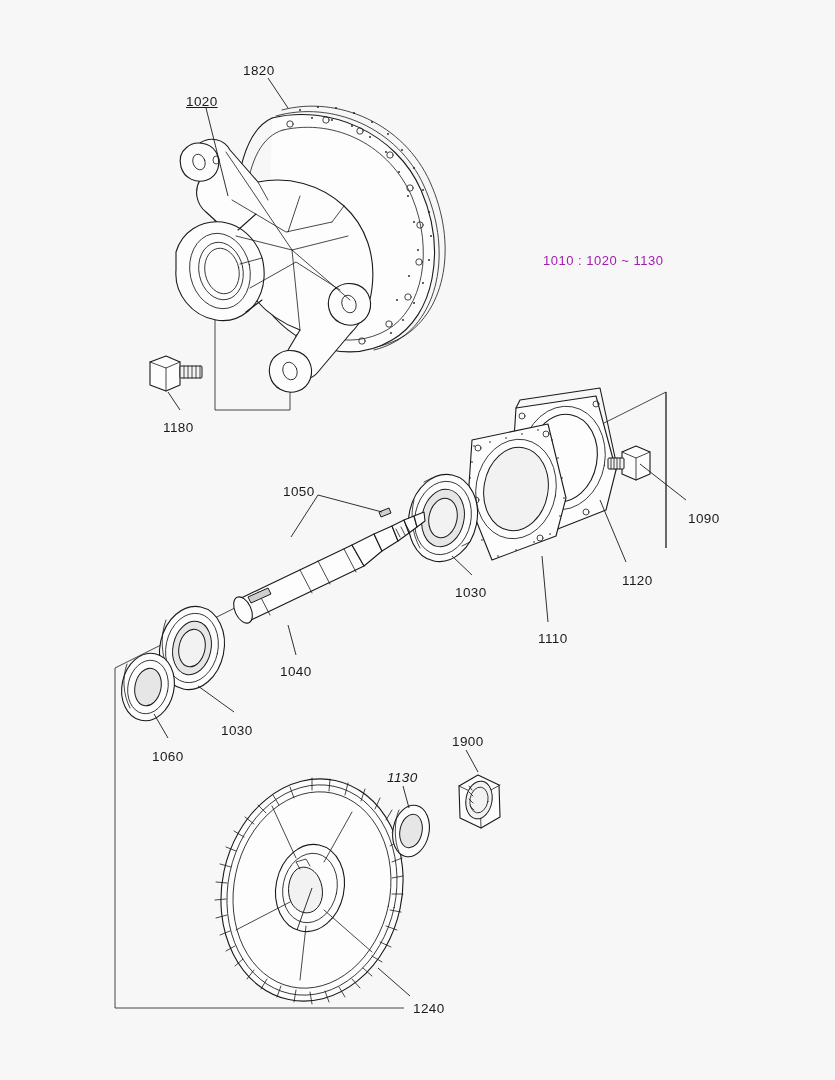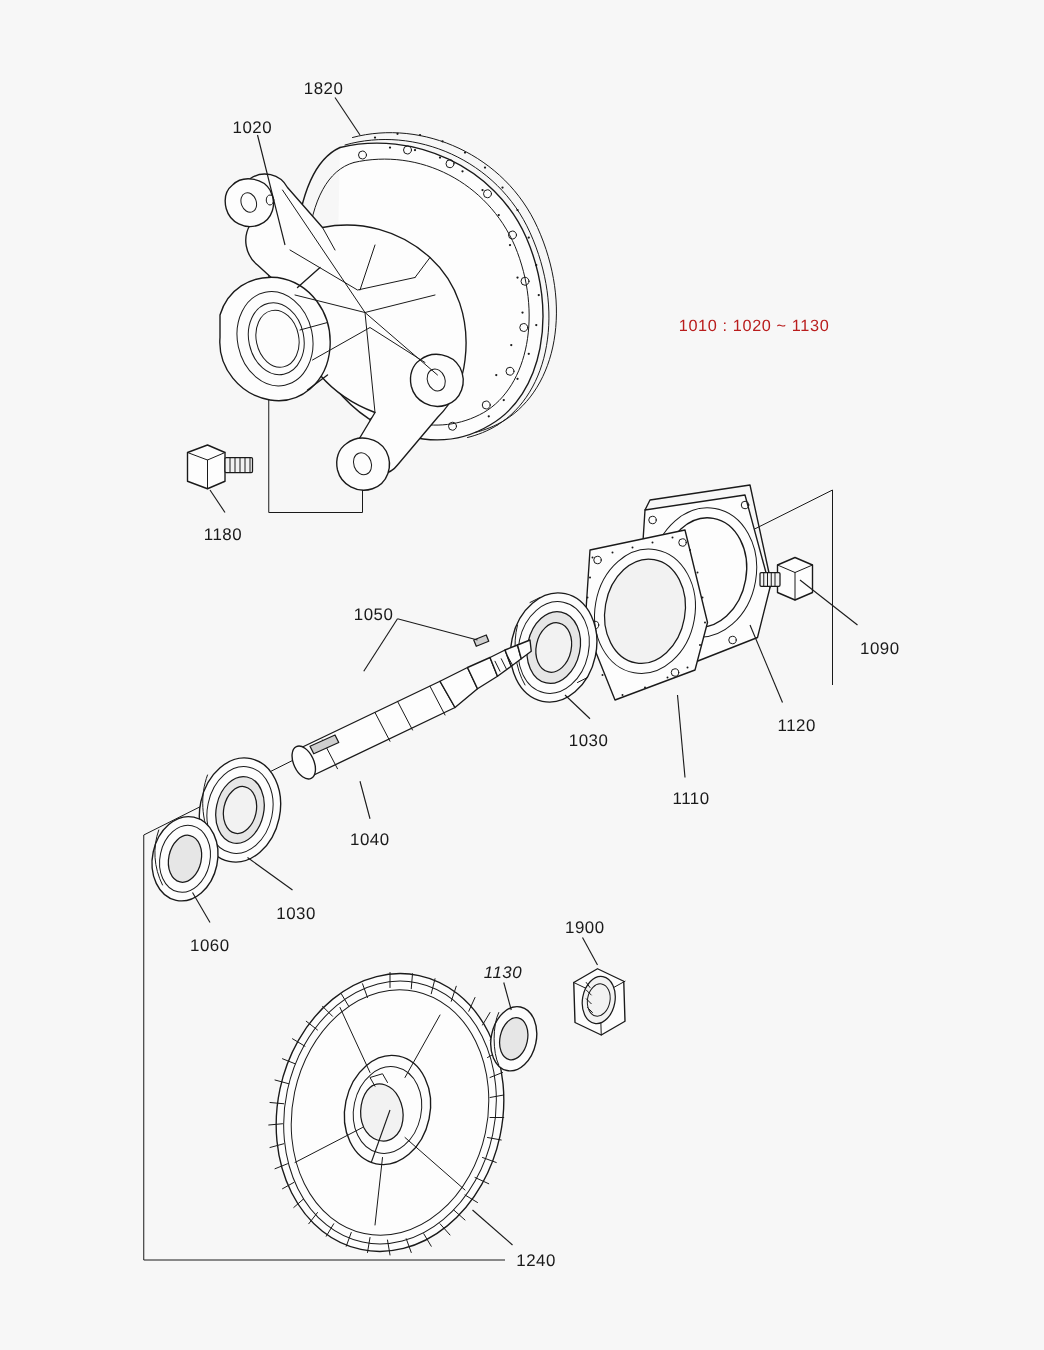--- a/index.html
+++ b/index.html
@@ -29,21 +29,21 @@
     font-family: "Liberation Sans", sans-serif;
     font-size: 13.5px;
     color: #1a1a1a;
     letter-spacing: 0.4px;
     white-space: nowrap;
   }
   .note {
     position: absolute;
     font-family: "Liberation Sans", sans-serif;
     font-size: 13px;
-    color: #b91c1c;
+    color: #a21caf;
     letter-spacing: 0.5px;
     white-space: nowrap;
   }
 </style>
 </head>
 <body>
 
 <div id="page">
 
   <svg id="diagram-svg" viewBox="0 0 835 1080">
@@ -390,21 +390,21 @@
     <path class="lead" d="M168 738 L154 714"></path>
     <path class="lead" d="M466 750 L478 772"></path>
     <path class="lead" d="M403 786 L409 808"></path>
     <path class="lead" d="M410 996 L378 968"></path>
     <path class="lead" d="M297 930 L312 888"></path>
   </svg>
 
   <div class="note" style="left:543px; top:253px;">1010 : 1020 ~ 1130</div>
 
   <div class="lbl" style="left:243px; top:63px;">1820</div>
-  <div class="lbl" style="left:186px; top:94px;">1020</div>
+  <div class="lbl" style="left:186px; top:94px;text-decoration:underline;">1020</div>
   <div class="lbl" style="left:163px; top:420px;text-align:right;">1180</div>
   <div class="lbl" style="left:283px; top:484px;">1050</div>
   <div class="lbl" style="left:455px; top:585px;">1030</div>
   <div class="lbl" style="left:688px; top:511px;">1090</div>
   <div class="lbl" style="left:622px; top:573px;text-align:right;">1120</div>
   <div class="lbl" style="left:538px; top:631px;">1110</div>
   <div class="lbl" style="left:280px; top:664px;">1040</div>
   <div class="lbl" style="left:221px; top:723px;">1030</div>
   <div class="lbl" style="left:152px; top:749px;text-align:right;">1060</div>
   <div class="lbl" style="left:452px; top:734px;">1900</div>

